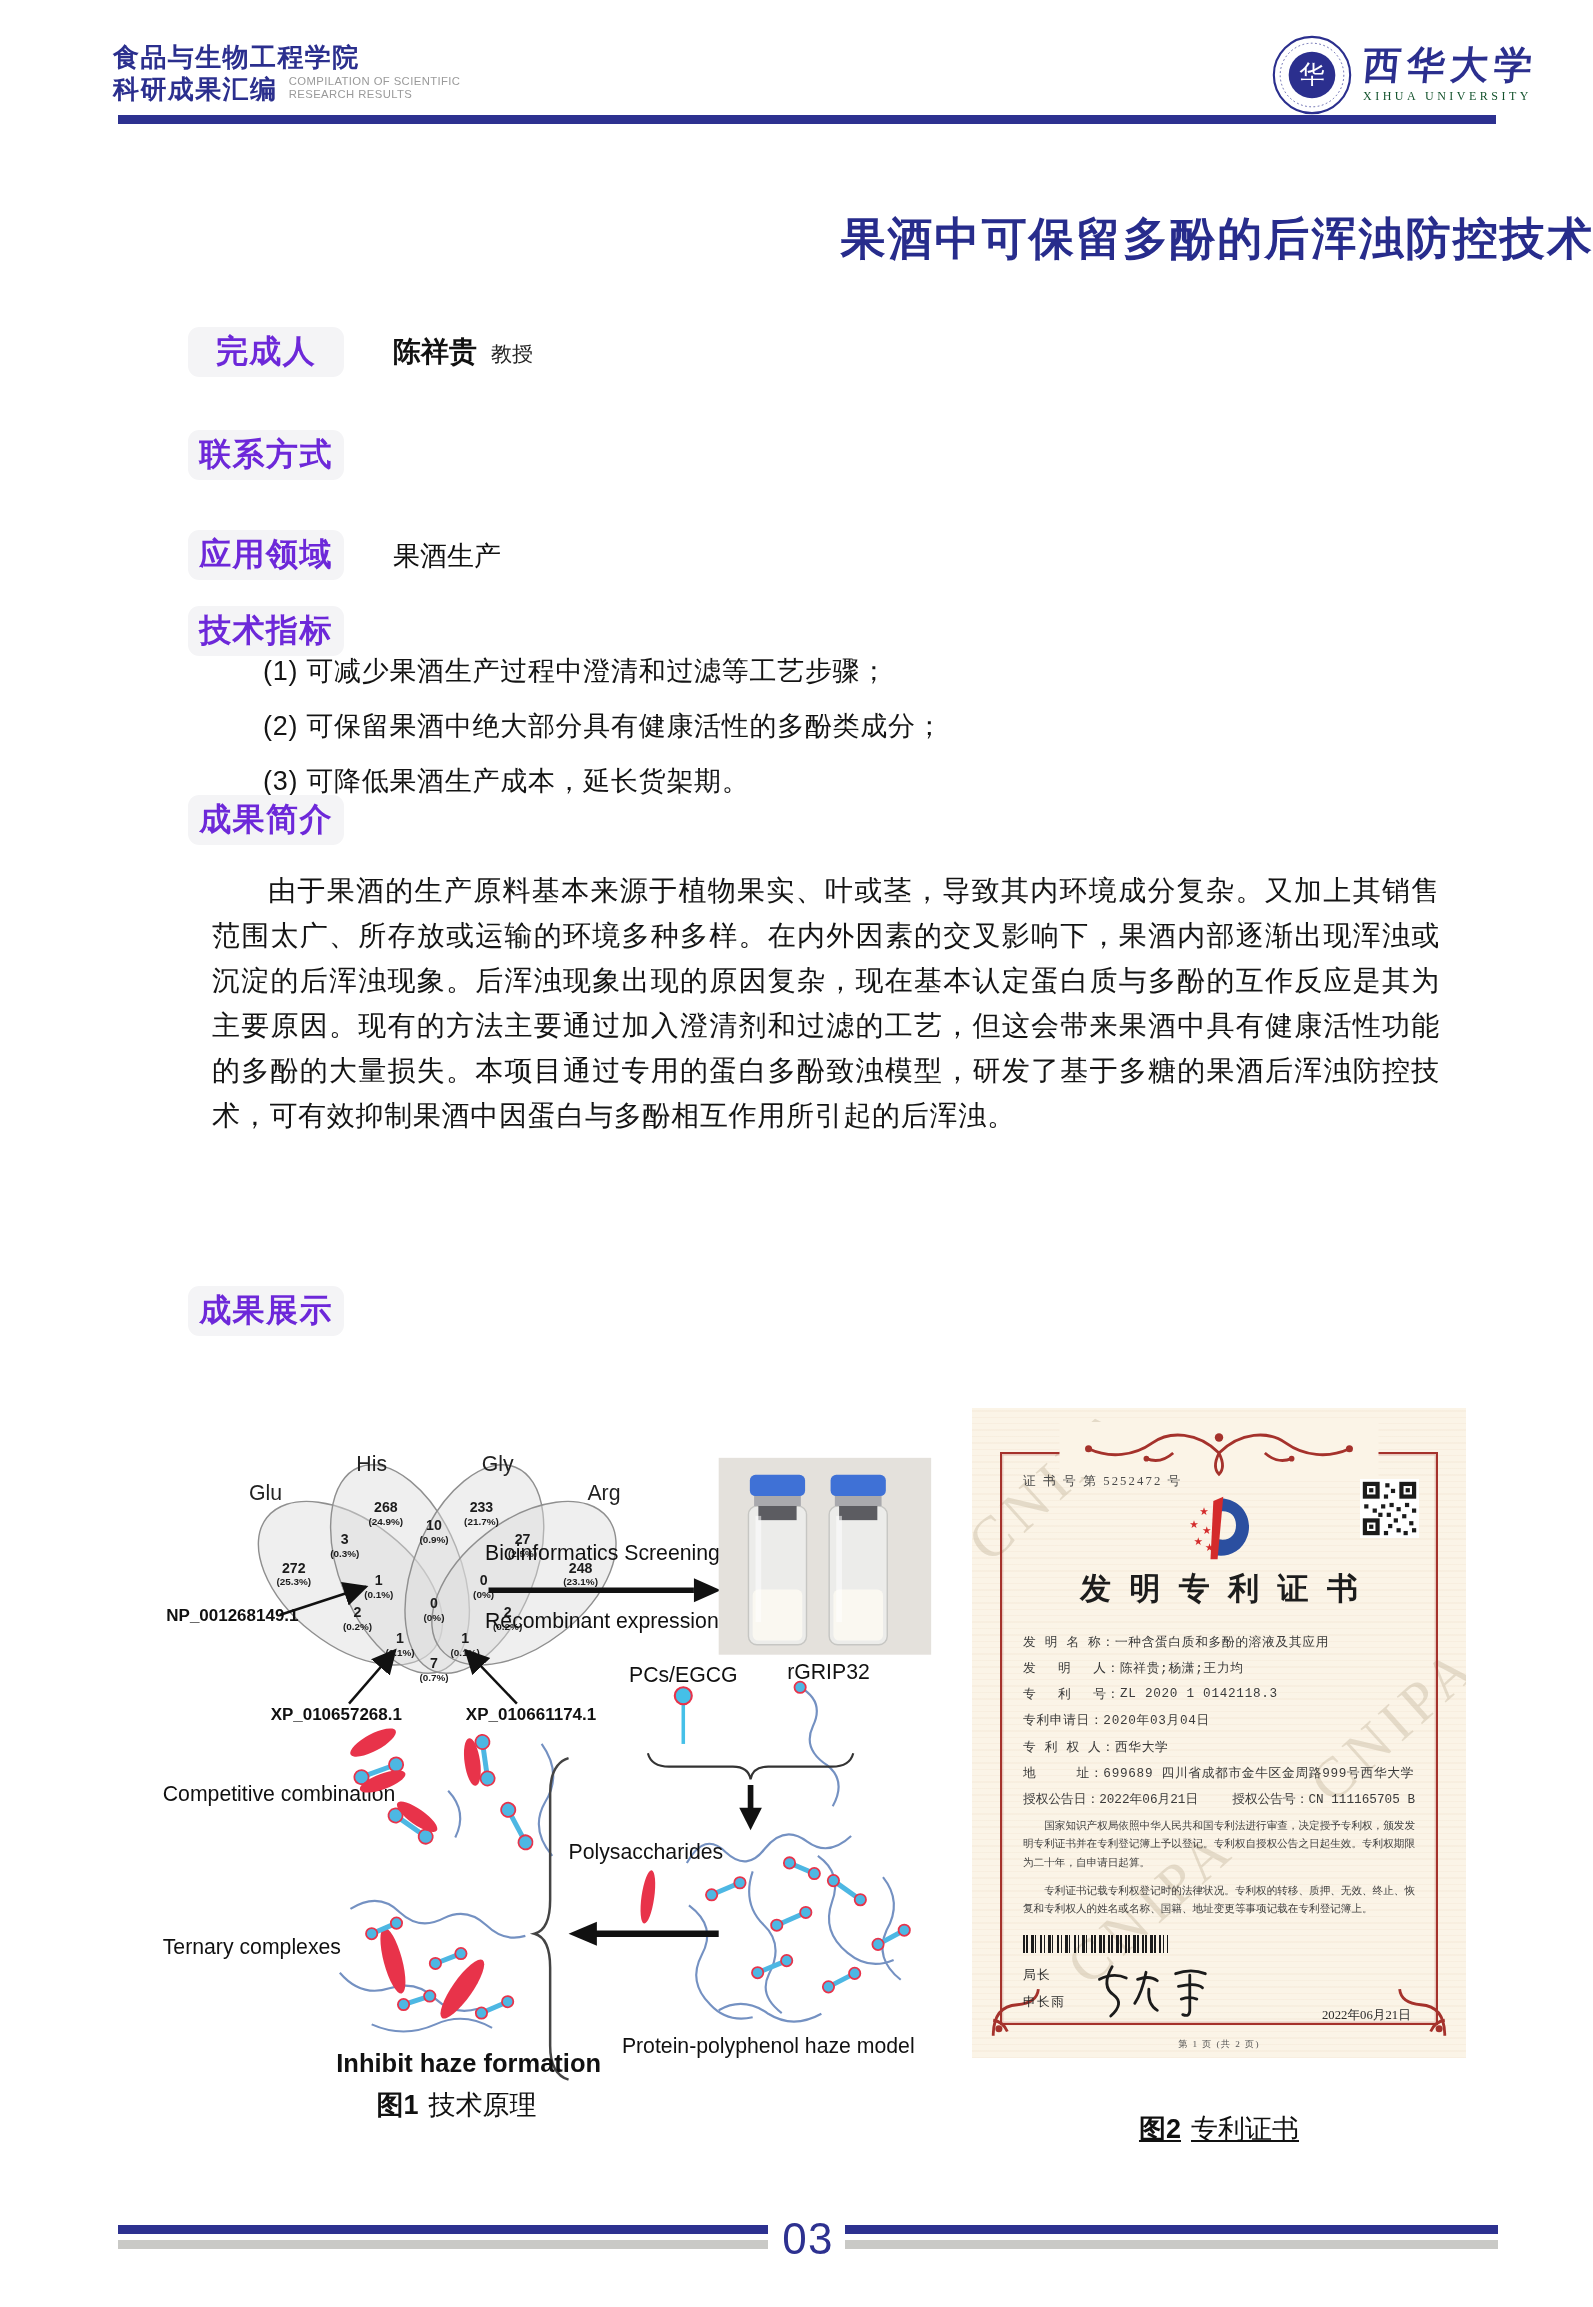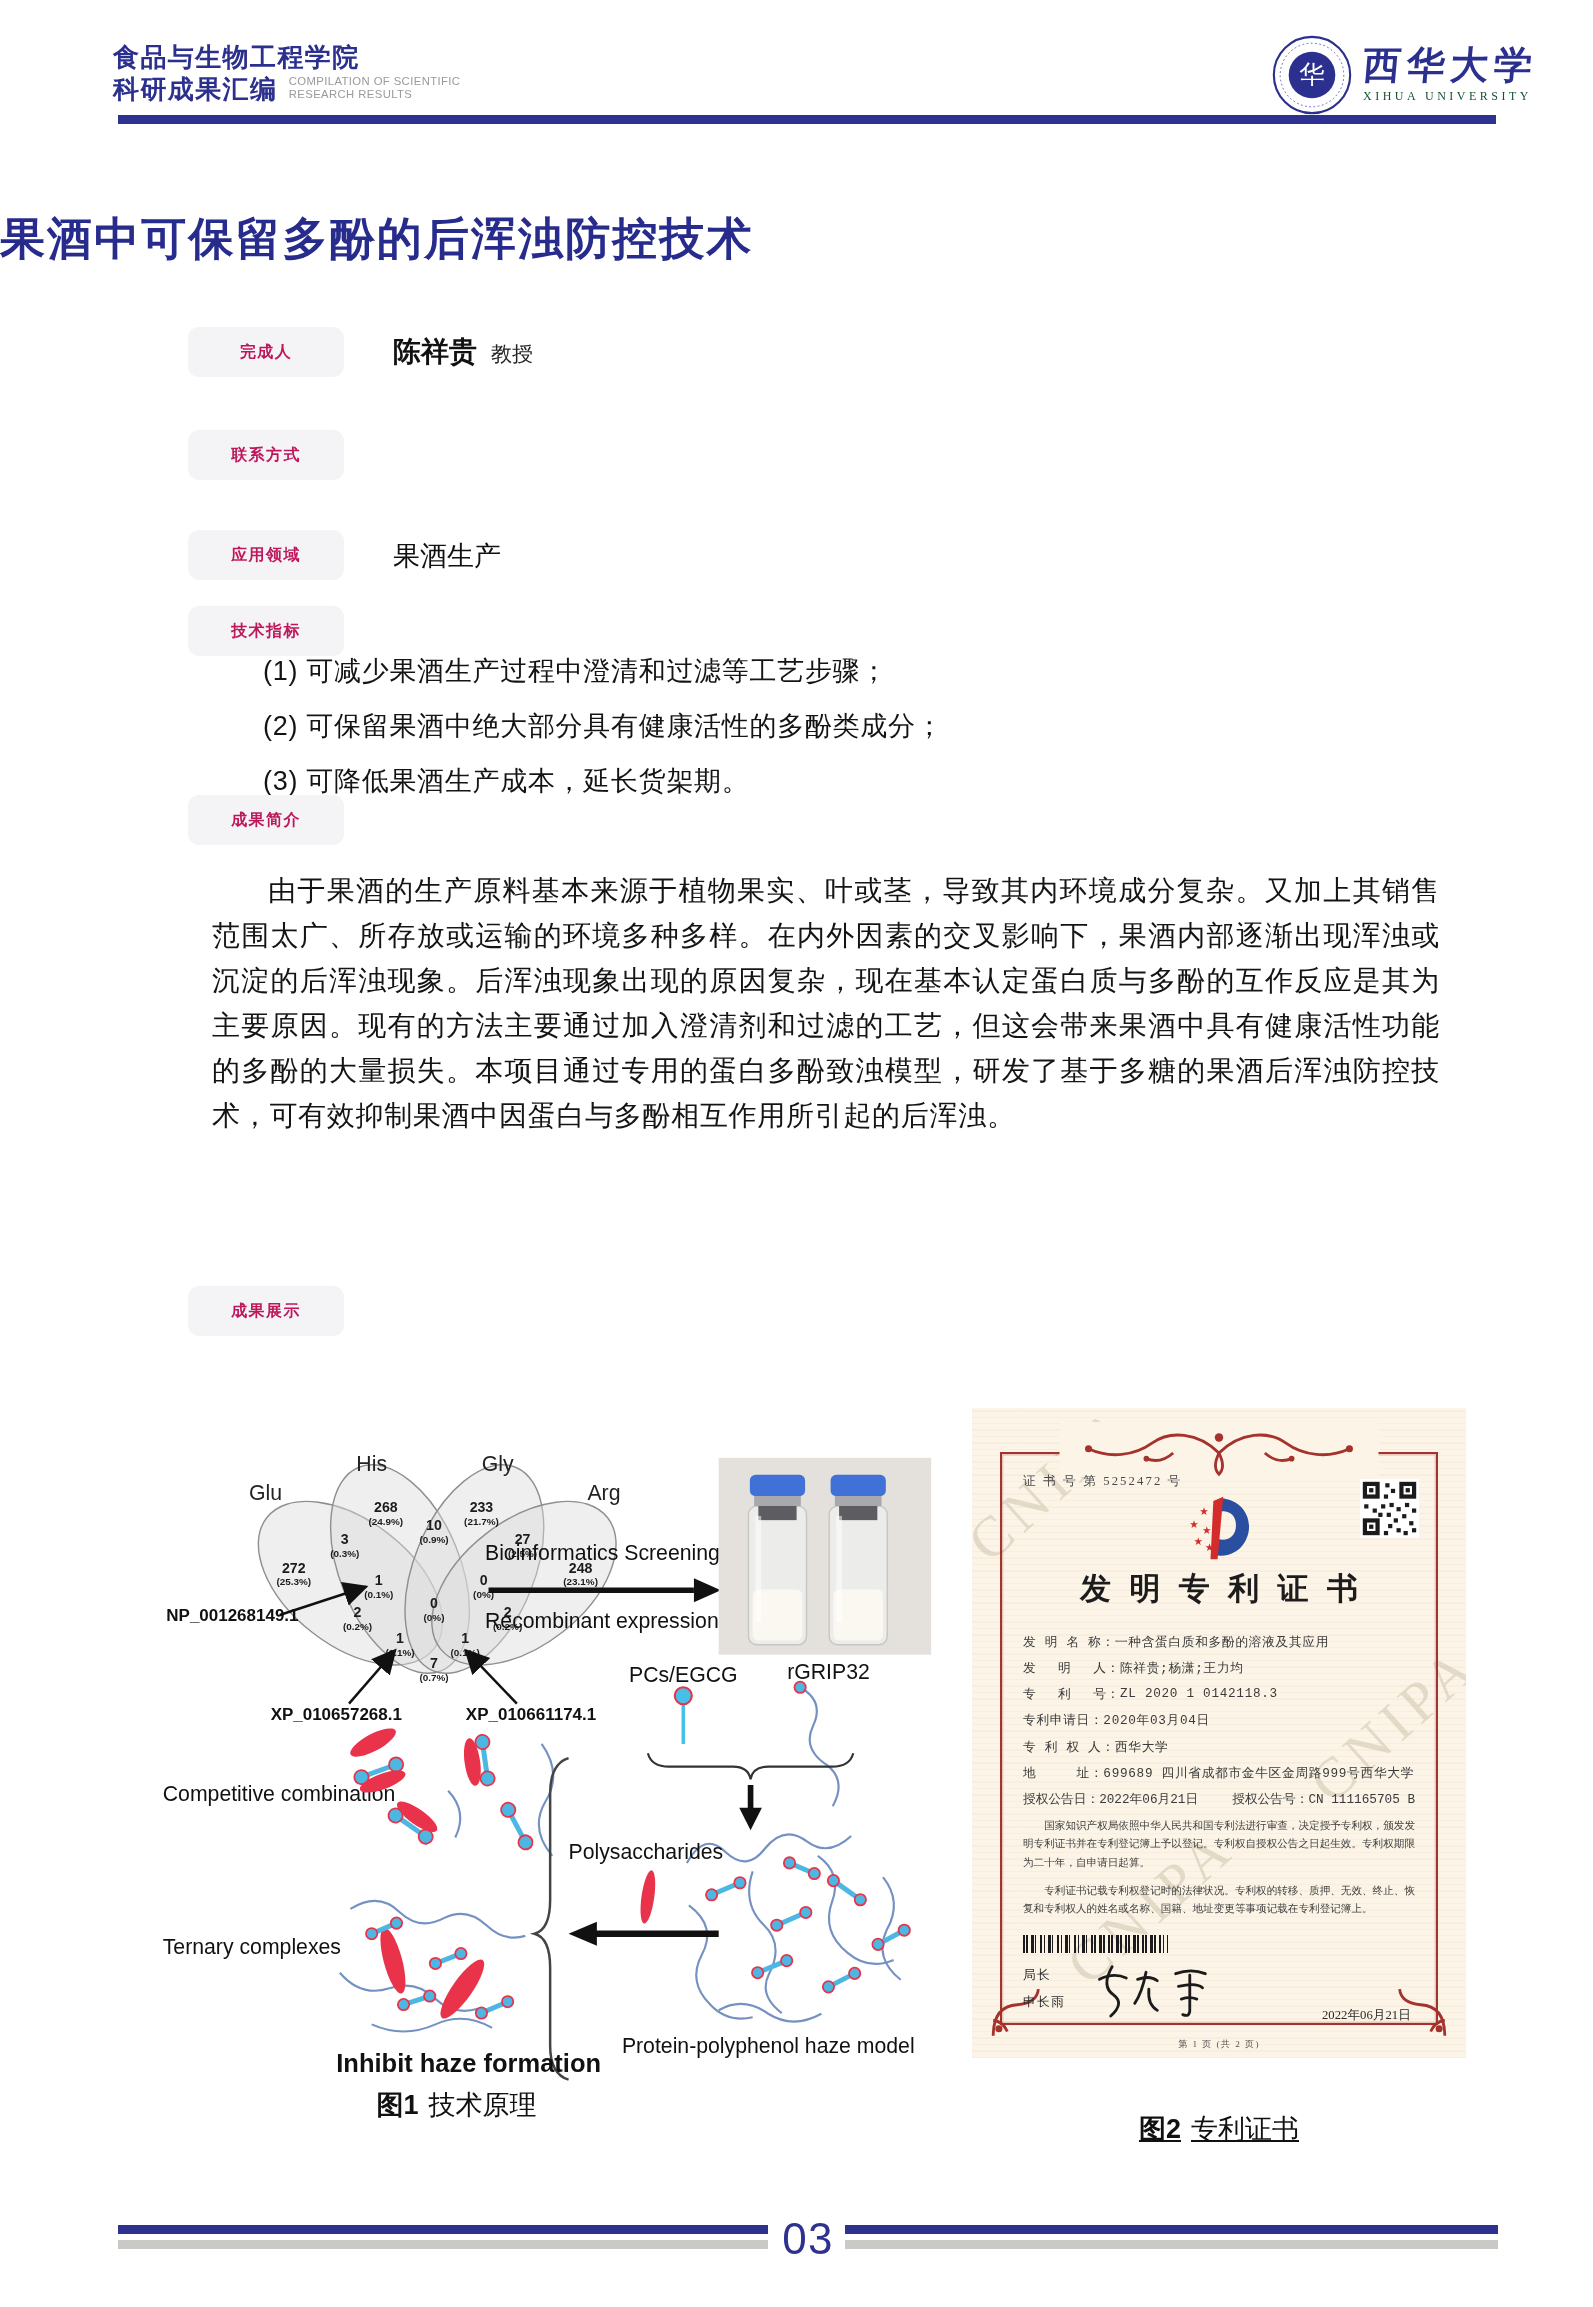--- a/index.html
+++ b/index.html
@@ -11,26 +11,26 @@
   .brand-row{display:flex;align-items:flex-end;gap:11.3px;}
   .brand-cn2{font-size:26px;font-weight:bold;color:#2b2f8e;letter-spacing:1.4px;line-height:1.2;}
   .brand-en{font-size:11.3px;color:#9a9a9a;line-height:1.2;letter-spacing:0.4px;padding-bottom:2.8px;}
   .uni{position:absolute;left:1271px;top:34px;display:flex;align-items:center;gap:10px;}
   .uni-col{display:flex;flex-direction:column;align-items:flex-start;}
   .uni-cn{font-family:"Liberation Serif",serif;font-size:38px;font-weight:bold;color:#2b2f8e;
           letter-spacing:5.7px;transform:skewX(-5deg);line-height:1.05;}
   .uni-en{font-family:"Liberation Serif",serif;font-size:12px;color:#14532d;letter-spacing:3.5px;margin-top:2.8px;}
   .hrule{position:absolute;left:118px;top:115px;width:1378px;height:9.2px;background:#2d3190;}
   
-  .title{position:absolute;left:0;right:0;top:209px;text-align:left;
+  .title{position:absolute;left:0;right:0;top:209px;text-align:right;
          font-size:45px;font-weight:bold;color:#272c8c;letter-spacing:2.1px;}
   
   .badge{position:absolute;left:188px;width:156px;height:50px;background:#f4f4f6;border-radius:11.3px;
          display:flex;align-items:center;justify-content:center;
-         font-size:16px;font-weight:bold;color:#be185d;letter-spacing:1.4px;}
+         font-size:32px;font-weight:bold;color:#6d28d9;letter-spacing:1.4px;}
   .row-content{position:absolute;left:393px;display:flex;align-items:baseline;}
   .person-name{font-size:28px;font-weight:bold;color:#111;}
   .person-title{font-size:21px;color:#222;margin-left:14px;}
   .contact{position:absolute;left:393px;display:flex;align-items:center;font-size:27px;color:#111;}
   .vdiv{width:2.1px;height:34px;background:#111;margin:0 15.6px;align-self:center;}
   .value-text{font-size:27px;color:#111;}
   .indicators{position:absolute;left:263px;top:653px;}
   .indicator{font-size:27px;color:#141414;margin-bottom:19px;letter-spacing:0.7px;}
   .summary{position:absolute;left:212px;right:154px;top:868px;
            font-size:28px;line-height:45px;text-align:justify;text-indent:2em;color:#141414;letter-spacing:0.7px;}

